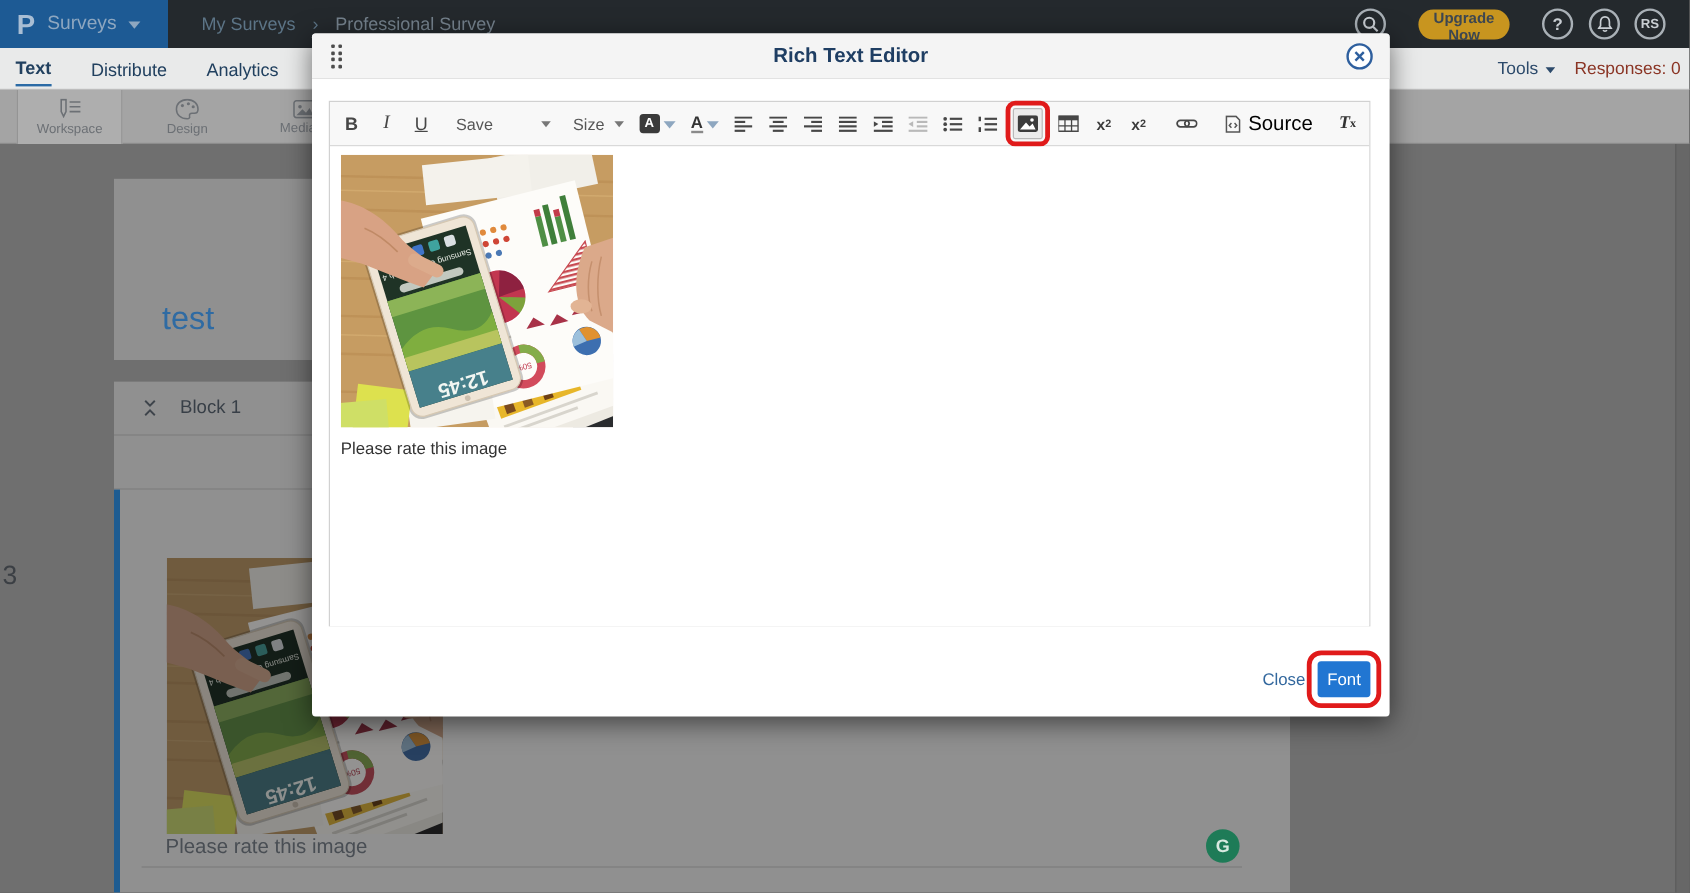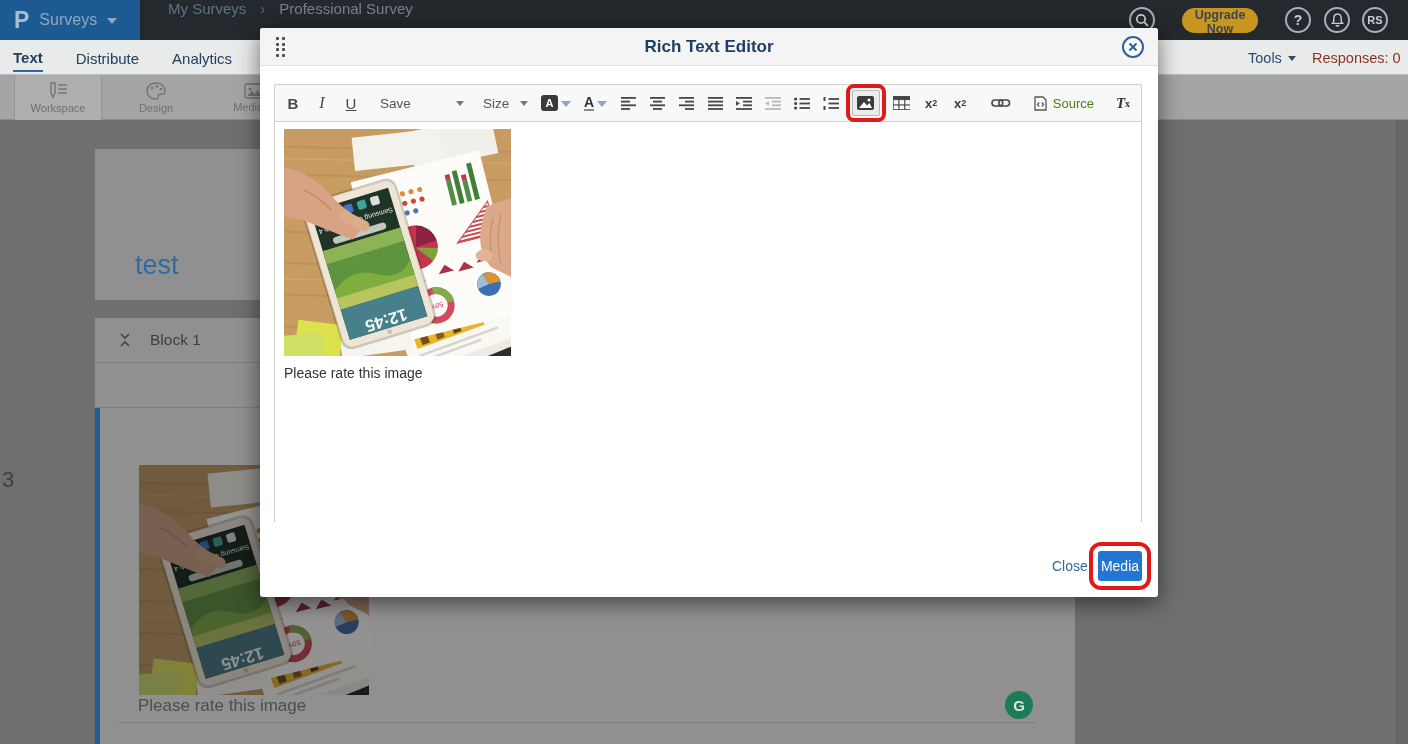--- a/index.html
+++ b/index.html
@@ -9,21 +9,21 @@
     font-family:"Liberation Sans", sans-serif; background:#6f6f6f;
   }
 
   
   .header { position:absolute; left:0; top:0; width:1408px; height:40px; background:#24292d; }
   .logo-block { position:absolute; left:0; top:0; width:140px; height:40px; background:var(--header-blue,#1d5a94);
     display:flex; align-items:center; gap:10px; padding-left:14px; }
   .logo-p { font-size:23px; font-weight:bold; color:#a9bed4; }
   .menu-label { font-size:16px; color:#8ea7c0; }
   .caret { width:0; height:0; border:5px solid transparent; border-top:6px solid #8ea7c0; margin-top:6px; }
-  .breadcrumb { position:absolute; left:168px; top:0; height:40px; display:flex; align-items:flex-start; gap:14px; font-size:15px; }
+  .breadcrumb { position:absolute; left:168px; top:0; height:40px; display:flex; align-items:center; gap:14px; font-size:15px; }
   .crumb1 { color:#5c7486; } .crumbsep { color:#5c7486; } .crumb2 { color:#75828d; }
   .hicon { position:absolute; top:7px; width:26px; height:26px; border:2px solid #a9b0b6; border-radius:50%;
     display:flex; align-items:center; justify-content:center; color:#c9ced3; font-size:14px; font-weight:bold; }
   .upgrade { position:absolute; left:1182px; top:8px; width:76px; height:25px; background:var(--upgrade-gold,#c8951f);
     border:none; border-radius:13px; color:#3d4650; font-size:12.5px; font-weight:bold; }
 
   
   .tabrow { position:absolute; left:0; top:40px; width:1408px; height:35px; background:#e9eaea; border-bottom:1px solid #bdbdbd; }
   .tabs { position:absolute; left:13px; top:0; height:35px; display:flex; gap:33px; align-items:center; }
   .tab { font-size:15px; color:#21405f; padding:6px 0 4px 0; cursor:default; }
@@ -86,21 +86,21 @@
   .bgA { width:17px; height:16px; background:#3a3a3a; border-radius:3px; color:#fff; font-size:11px; font-weight:bold;
     display:flex; align-items:center; justify-content:center; }
   .fgA { font-size:14px; font-weight:bold; color:#333; border-bottom:2px solid #8a8a8a; line-height:14px; }
   .mini { display:flex; align-items:center; gap:3px; }
   .disabled { opacity:.35; }
   .subsup { font-size:13px; font-weight:bold; color:#3c3c3c; }
   .subsup sub,.subsup sup { font-size:9px; }
   .imgbtn { width:28px; height:26px; background:#ececec; border:1px solid #b9b9b9; border-radius:2px;
     display:flex; align-items:center; justify-content:center; }
   .annot-outline { outline:4px solid var(--annotation,#e01a1a); outline-offset:2px; }
-  .srcbtn { display:flex; align-items:center; gap:6px; font-size:13px; color:#4d7c0f; }
+  .srcbtn { display:flex; align-items:center; gap:6px; font-size:17px; color:#000000; }
   .rftx { font-family:"Liberation Serif", serif; font-style:italic; font-weight:bold; font-size:15px; color:#333; }
   .rftx sub { font-size:10px; font-style:normal; }
 
   .econtent { position:absolute; left:0; top:37px; width:100%; height:400px; background:#fff; padding:6px 9px; }
   .ephoto { width:227px; height:229px; display:block; }
   .ecaption { margin-top:8px; font-size:14px; color:#333; }
 
   .mclose-link { position:absolute; left:792px; top:530px; font-size:14px; color:var(--link-blue,#33689e); cursor:pointer; }
   .savebtn { position:absolute; left:838px; top:523px; width:44px; height:30px; background:var(--accent,#2176d2); border:none;
     border-radius:3px; color:#fff; font-size:14px; }
@@ -547,16 +547,16 @@
       </div>
       <div class="econtent">
         <svg class="ephoto" viewBox="0 0 230 230">
           <use href="#deskphoto"></use>
         </svg>
         <div class="ecaption">Please rate this image</div>
       </div>
     </div>
 
     <span class="mclose-link">Close</span>
-    <button class="savebtn save-annot">Media</button>
+    <button class="savebtn save-annot">Font</button>
   </div>
 
 </div>
 
 </body></html>

